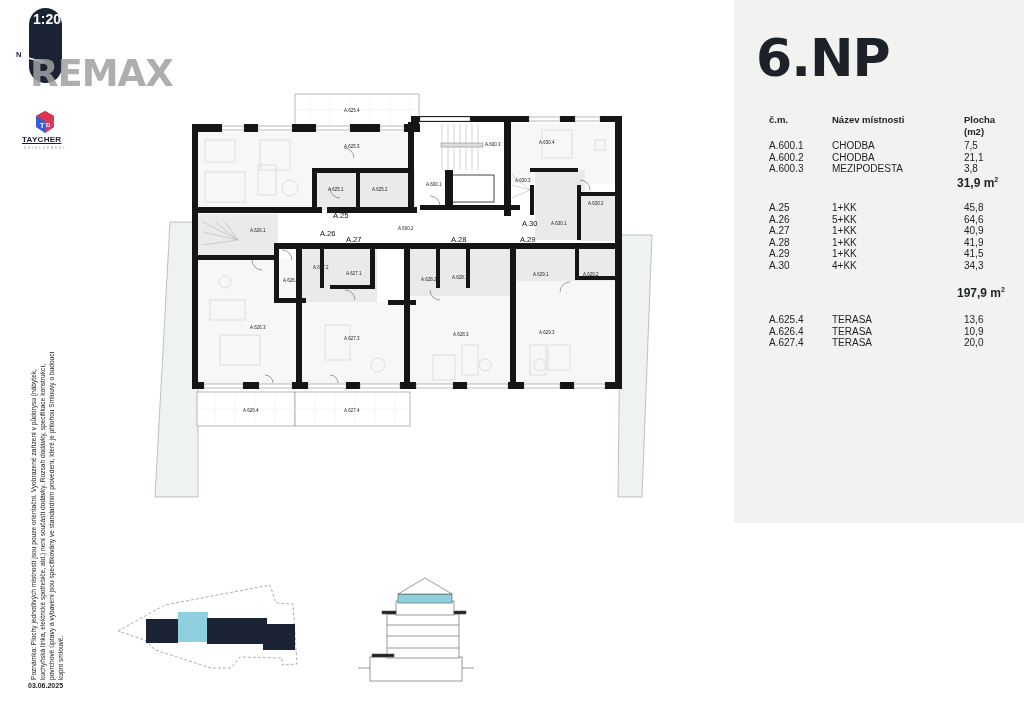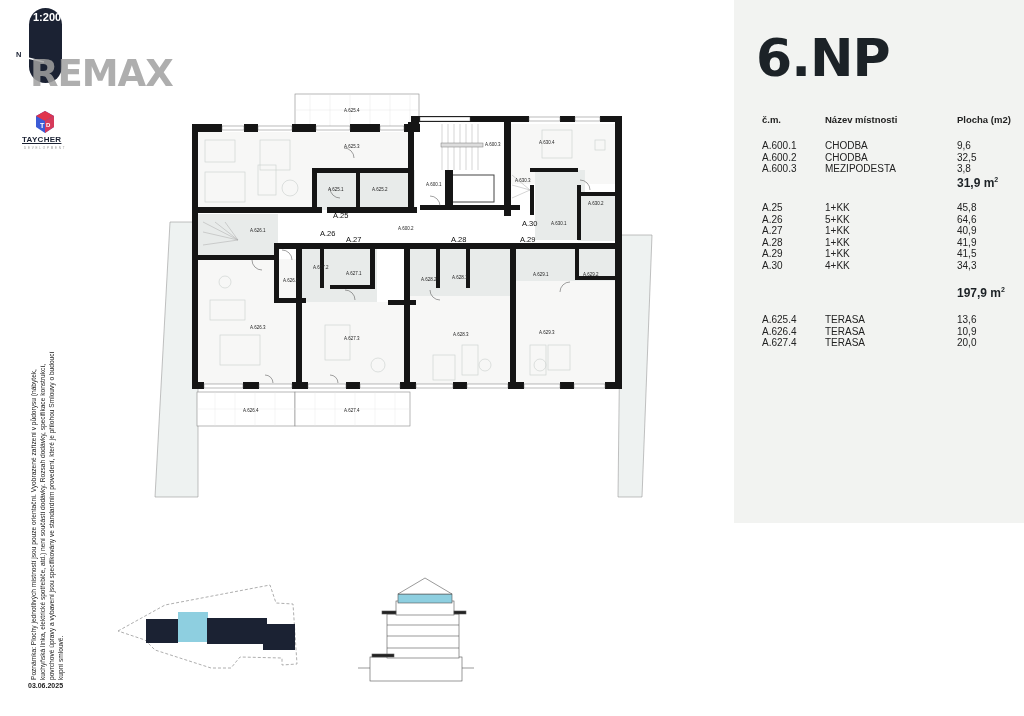--- a/index.html
+++ b/index.html
@@ -2,30 +2,30 @@
 <html><head>
 <meta charset="utf-8">
 <style>
   html,body{margin:0;padding:0;}
   body{width:1024px;height:716px;position:relative;background:#ffffff;overflow:hidden;font-family:"Liberation Sans",sans-serif;color:#1c2125;}
   .abs{position:absolute;}
   
   .panel{position:absolute;left:734px;top:0;width:290px;height:523px;background:#f2f3f1;}
   .floor-title{position:absolute;left:756px;top:26px;font-size:52px;font-weight:bold;letter-spacing:-1px;color:#1c2227;font-family:"DejaVu Sans",sans-serif;line-height:64px;}
   .tbl{position:absolute;font-size:10px;color:#222;line-height:11.6px;}
-  .tbl .row{position:relative;height:11.6px;}
+  .tbl .row{position:relative;height:11.6px;margin-left:7px;}
   .tbl .c1{position:absolute;left:0;}
   .tbl .c2{position:absolute;left:63px;}
   .tbl .c3{position:absolute;left:195px;}
   .hdr{font-weight:bold;font-size:9.5px;}
   .total{position:absolute;font-weight:bold;font-size:12px;}
   .total sup{font-size:7px;}
   
   .scale-pill{position:absolute;left:29px;top:8px;width:33px;height:75px;background:#1b2233;border-radius:17px;}
-  .scale-text{position:absolute;left:33px;top:11px;font-size:11px;font-weight:bold;color:#fff;}
+  .scale-text{position:absolute;left:33px;top:11px;font-size:14px;font-weight:bold;color:#fff;}
   .n-label{position:absolute;left:16px;top:50px;font-size:7.5px;font-weight:bold;color:#1b2233;}
   .remax{position:absolute;left:30px;top:20px;font-size:37px;font-weight:bold;color:#a0a0a0;letter-spacing:-1px;font-family:"DejaVu Sans",sans-serif;opacity:.85;margin-top:32px;}
   .taycher{position:absolute;left:22px;top:135px;font-size:8px;font-weight:bold;color:#1b2233;letter-spacing:.3px;text-decoration:underline;}
   .taycher-sub{position:absolute;left:24px;top:146px;font-size:3px;color:#999;letter-spacing:1.8px;}
   
   .note{position:absolute;left:30px;top:680px;transform-origin:0 0;transform:rotate(-90deg);font-size:6.6px;line-height:8.9px;width:330px;color:#222;}
   .date{position:absolute;left:28px;top:682px;font-size:7px;font-weight:bold;color:#222;}
   .plan{position:absolute;left:0;top:0;}
   .rl{font-size:4.5px;font-family:"Liberation Sans",sans-serif;fill:#222;}
   .al{font-size:7.5px;font-family:"Liberation Sans",sans-serif;fill:#111;}
@@ -59,26 +59,26 @@
     <span class="c1">č.m.</span>
     <span class="c2">Název místnosti</span>
     <span class="c3">Plocha (m2)</span>
   </div>
 </div>
 
 <div class="tbl" style="left:762px;top:140px;width:250px">
   <div class="row">
       <span class="c1">A.600.1</span>
       <span class="c2">CHODBA</span>
-      <span class="c3">9,6</span>
+      <span class="c3">7,5</span>
     </div>
   <div class="row">
       <span class="c1">A.600.2</span>
       <span class="c2">CHODBA</span>
-      <span class="c3">32,5</span>
+      <span class="c3">21,1</span>
     </div>
   <div class="row">
       <span class="c1">A.600.3</span>
       <span class="c2">MEZIPODESTA</span>
       <span class="c3">3,8</span>
     </div>
 </div>
 <div class="total" style="left:957px;top:176px"><span>31,9 m</span><sup>2</sup></div>
 
 <div class="tbl" style="left:762px;top:202px;width:250px">

